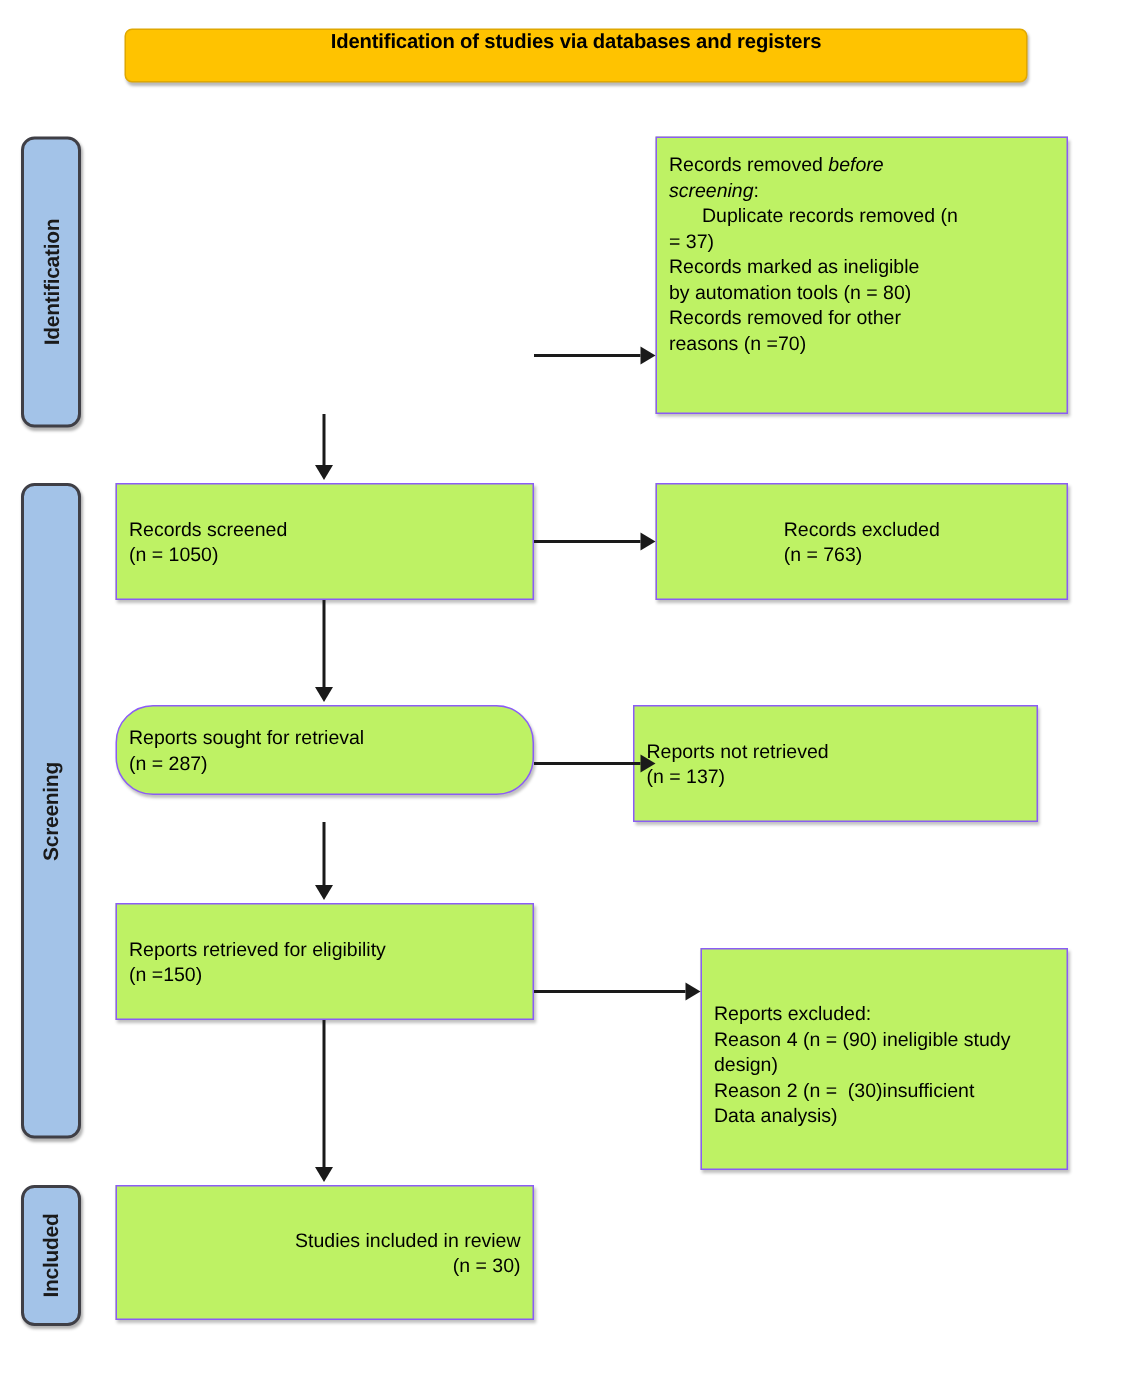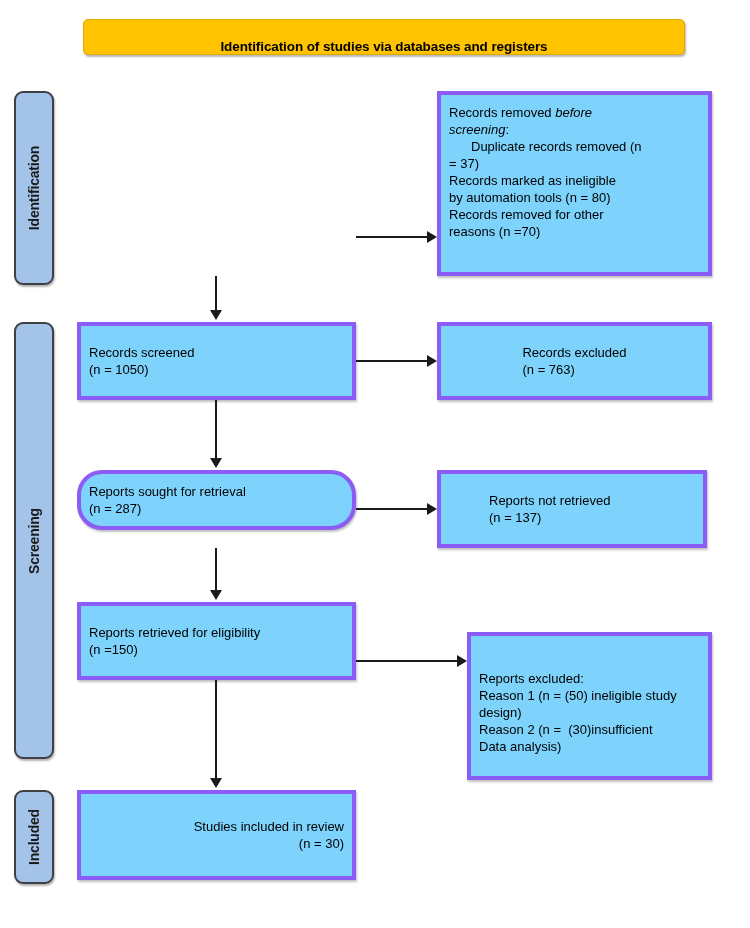--- a/index.html
+++ b/index.html
@@ -28,21 +28,21 @@
     position: absolute;
     left: 83px;
     top: 19px;
     width: 600px;
     height: 34px;
     background: #FFC300;
     border: 1px solid #E0A800;
     border-radius: 5px;
     box-shadow: 1px 2px 2px rgba(0,0,0,0.28);
     display: flex;
-    align-items: flex-end;
+    align-items: flex-start;
     justify-content: center;
   }
   .banner-text {
     font-size: 13.5px;
     font-weight: bold;
     letter-spacing: -0.1px;
     color: #000000;
     text-align: center;
     white-space: nowrap;
   }
@@ -66,22 +66,22 @@
     letter-spacing: -0.2px;
     color: #1a1a1a;
   }
   #phase-identification { left: 14px; top: 91px;  width: 36px; height: 190px; }
   #phase-screening      { left: 14px; top: 322px; width: 36px; height: 433px; }
   #phase-included       { left: 14px; top: 790px; width: 36px; height: 90px;  }
 
   
   .box {
     position: absolute;
-    background: #7dd3fc;
-    border: 4px solid #8b5cf6;
+    background: #bef264;
+    border: 1px solid #8b5cf6;
     box-sizing: border-box;
     box-shadow: 1px 2px 2px rgba(0,0,0,0.25);
     padding: 0;
     display: flex;
     flex-direction: column;
     justify-content: center;
   }
   .box-text {
     font-size: 13px;
     line-height: 17px;
@@ -93,21 +93,21 @@
   
   #box-identified   { left: 77px;  top: 91px;  width: 279px; height: 185px; }
   #box-screened     { left: 77px;  top: 322px; width: 279px; height: 78px;  }
   #box-sought       { left: 77px;  top: 470px; width: 279px; height: 60px; border-radius: 25px;  }
   #box-assessed     { left: 77px;  top: 602px; width: 279px; height: 78px;  }
   #box-included     { left: 77px;  top: 790px; width: 279px; height: 90px; text-align: right;  }
 
   
   #box-removed      { left: 437px; top: 91px;  width: 275px; height: 185px; }
   #box-excluded-1   { left: 437px; top: 322px; width: 275px; height: 78px; align-items: center;  }
-  #box-not-retrieved{ left: 437px; top: 470px; width: 270px; height: 78px; padding-left: 40px;  }
+  #box-not-retrieved{ left: 422px; top: 470px; width: 270px; height: 78px;  }
   #box-excluded-2   { left: 467px; top: 632px; width: 245px; height: 148px; }
 
   
   #box-removed .box-text,
   #box-excluded-2 .box-text {
     position: relative;
   }
   #box-removed      { justify-content: flex-start; padding-top: 9px; }
   #box-excluded-2   { justify-content: flex-start; padding-top: 34px; }
 
@@ -175,21 +175,21 @@
     <div class="box-text"><span>Reports sought for retrieval</span><br><span>(n = 287)</span></div>
   </div>
   <div class="box" id="box-not-retrieved">
     <div class="box-text"><span>Reports not retrieved</span><br><span>(n = 137)</span></div>
   </div>
 
   <div class="box" id="box-assessed">
     <div class="box-text"><span>Reports retrieved for eligibility</span><br><span>(n =150)</span></div>
   </div>
   <div class="box" id="box-excluded-2">
-    <div class="box-text"><span>Reports excluded:</span><br><span>Reason 1 (n = (50) ineligible study</span><br><span>design)</span><br><span>Reason 2 (n =  (30)insufficient</span><br><span>Data analysis)</span></div>
+    <div class="box-text"><span>Reports excluded:</span><br><span>Reason 4 (n = (90) ineligible study</span><br><span>design)</span><br><span>Reason 2 (n =  (30)insufficient</span><br><span>Data analysis)</span></div>
   </div>
 
   <div class="box" id="box-included">
     <div class="box-text"><span>Studies included in review</span><br><span>(n = 30)</span></div>
   </div>
 
   <div class="hline" style="left:356px; top:236px; width:71px;"></div>
   <div class="arrow-right" style="left:427px; top:231px;"></div>
 
   <div class="vline" style="left:215px; top:276px; height:34px;"></div>

